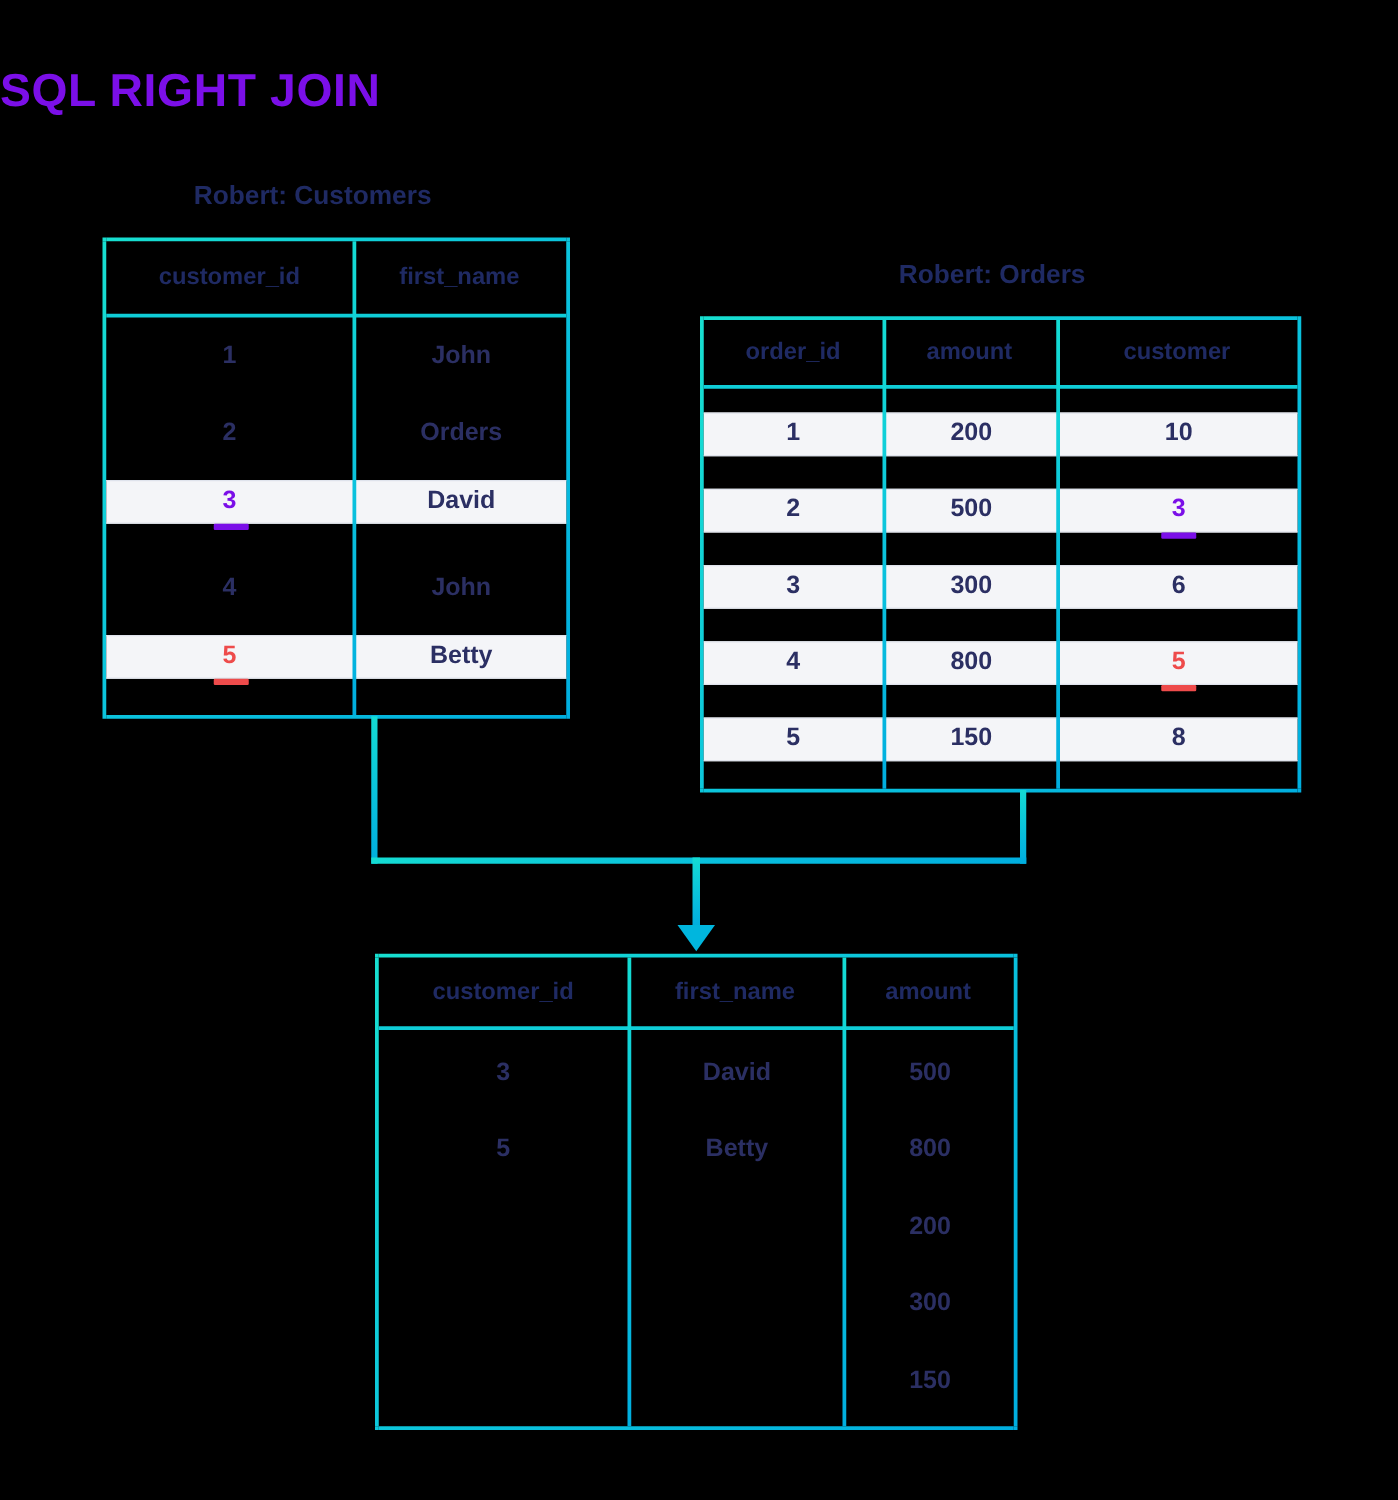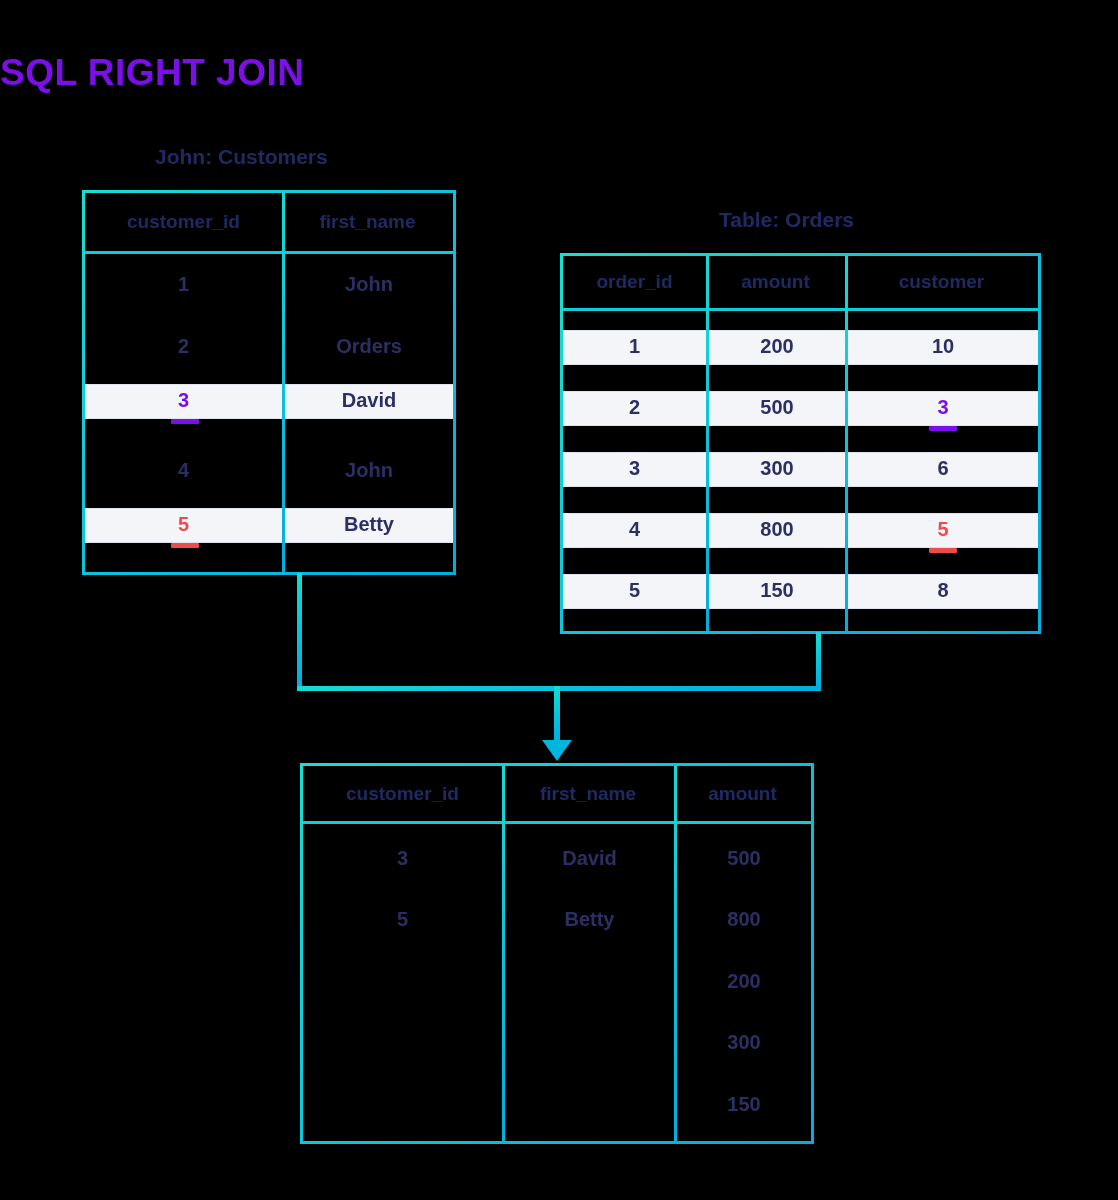--- a/index.html
+++ b/index.html
@@ -113,21 +113,21 @@
     border-left: 15px solid transparent;
     border-right: 15px solid transparent;
     border-top: 21px solid #00B6DE;
   }
 </style>
 </head>
 <body>
 
 <div id="page-title">SQL RIGHT JOIN</div>
 
-<div class="table-caption" id="caption-customers">John: Customers</div>
+<div class="table-caption" id="caption-customers">Robert: Customers</div>
 
 <div class="tbl" id="tbl-customers" style="left:82px; top:190px; width:374px; height:385px;">
 
   <div class="band" style="left:0; top:191px; width:368px; height:33px;"></div>
   <div class="band" style="left:0; top:315px; width:368px; height:33px;"></div>
 
   <div class="tbl-head" style="top:0; height:61px;">
     <div class="hcell" style="width:197px;">customer_id</div>
     <div class="hcell" style="width:171px;">first_name</div>
   </div>
@@ -142,21 +142,21 @@
   <div class="cell red" style="left:0; top:316px; width:197px; height:30px;">5</div>
   <div class="ul red" style="left:86px; top:350px; width:28px;"></div>
 
   <div class="cell" style="left:200px; top:76px; width:168px; height:30px;">John</div>
   <div class="cell" style="left:200px; top:138px; width:168px; height:30px;">Orders</div>
   <div class="cell" style="left:200px; top:192px; width:168px; height:30px;">David</div>
   <div class="cell" style="left:200px; top:262px; width:168px; height:30px;">John</div>
   <div class="cell" style="left:200px; top:316px; width:168px; height:30px;">Betty</div>
 </div>
 
-<div class="table-caption" id="caption-orders">Table: Orders</div>
+<div class="table-caption" id="caption-orders">Robert: Orders</div>
 
 <div class="tbl" id="tbl-orders" style="left:560px; top:253px; width:481px; height:381px;">
 
   <div class="band" style="left:0; top:74px; width:475px; height:33px;"></div>
   <div class="band" style="left:0; top:135px; width:475px; height:33px;"></div>
   <div class="band" style="left:0; top:196px; width:475px; height:33px;"></div>
   <div class="band" style="left:0; top:257px; width:475px; height:33px;"></div>
   <div class="band" style="left:0; top:318px; width:475px; height:33px;"></div>
 
   <div class="tbl-head" style="top:0; height:55px;justify-content:flex-end;">

